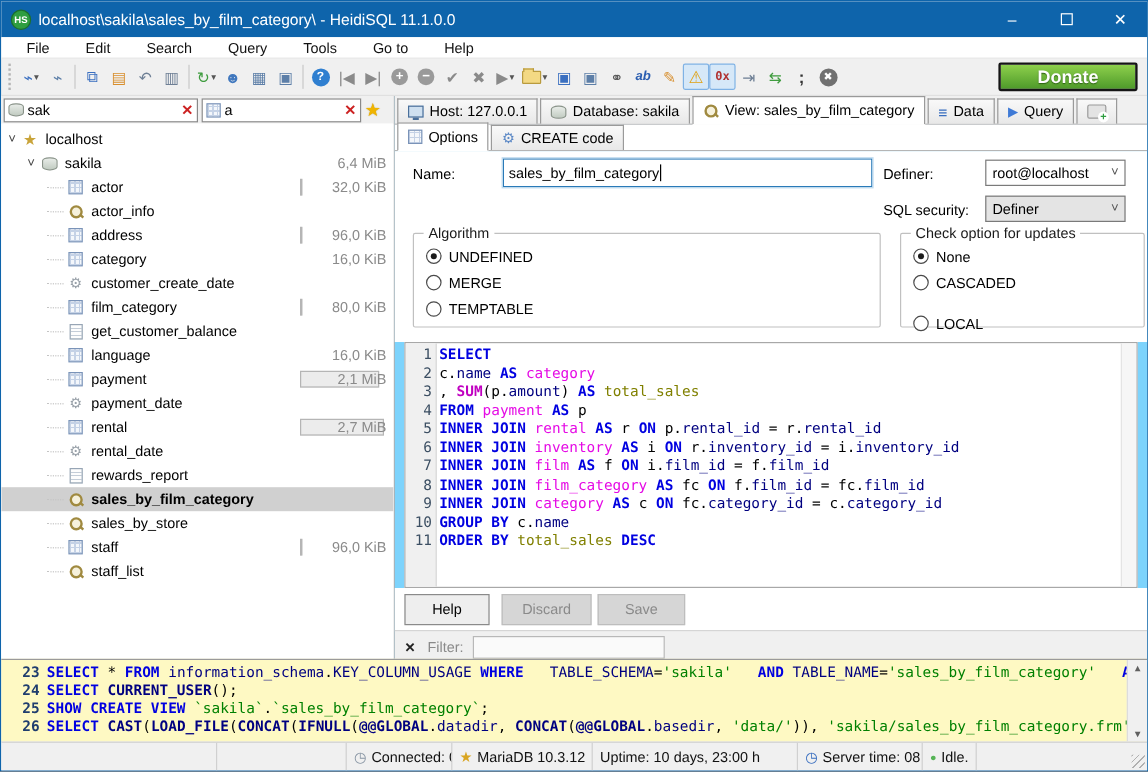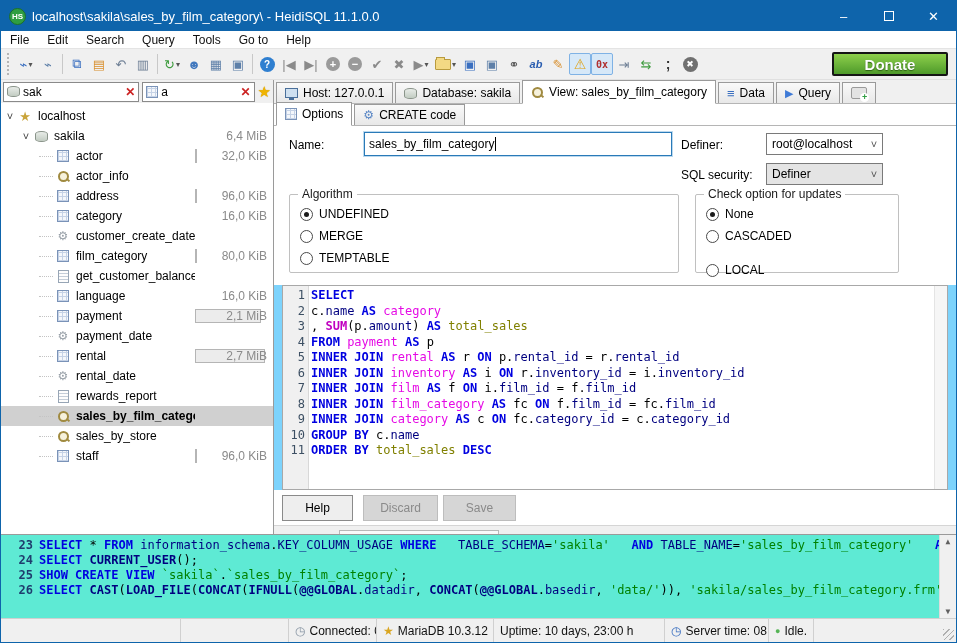--- a/index.html
+++ b/index.html
@@ -14,21 +14,21 @@
           color:#fff; font-size:8px; font-weight:bold; display:flex; align-items:center; justify-content:center;
           margin:0 6px 0 8px; flex:none; }
   .titletext { font-size:13px; white-space:nowrap; }
   .wincontrols { margin-left:auto; display:flex; height:100%; }
   .winbtn { width:45px; height:100%; display:flex; align-items:center; justify-content:center;
             font-size:13px; color:#fff; }
   .winbtn.max span { display:block; width:10px; height:10px; border:1px solid #fff; }
 
   
   .menubar { height:18px; background:#fff; display:flex; align-items:center; flex:none; border-bottom:1px solid #e4e4e4; }
-  .menuitem { font-size:12px; color:#111; padding:0 9px; height:100%; display:flex; align-items:center; }
+  .menuitem { font-size:12px; color:#111; padding:0 9px; height:100%; display:flex; align-items:center;margin-left:12px; }
 
   
   .toolbar { height:31px; background:#f0f0f0; display:flex; align-items:center; flex:none; padding:0 4px; border-bottom:1px solid #e0e0e0; }
   .grip { width:4px; height:22px; border-left:2px dotted #b5b5b5; margin:0 4px 0 2px; flex:none; }
   .tbtn { min-width:22px; height:22px; display:flex; align-items:center; justify-content:center;
           font-size:13px; color:#666; border:1px solid transparent; border-radius:2px; padding:0 2px; flex:none; }
   .tbtn.toggled { background:#d6e8f8; border-color:#7fb2e5; }
   .tsep { width:1px; height:20px; background:#c8c8c8; margin:0 3px; flex:none; }
   .dd { font-size:8px; color:#555; margin-left:1px; flex:none; }
   .c-blue  { color:#3a6fc0; } .c-steel { color:#5d7fa8; } .c-orange{ color:#d88f2e; }
@@ -46,21 +46,21 @@
   .shape-folder { width:16px; height:11px; background:#f3d984; border:1px solid #b99b3e; border-radius:1px; position:relative; }
   .shape-folder::before { content:""; position:absolute; top:-3px; left:0; width:7px; height:2px; background:#f3d984; border:1px solid #b99b3e; border-bottom:none; }
   .donate { margin-left:auto; margin-right:4px; width:116px; height:24px; border:2px solid #151515; border-radius:2px;
             background:linear-gradient(#8ed04c,#4e9a2a); color:#fff; font-size:15px; font-weight:bold;
             display:flex; align-items:center; justify-content:center; text-shadow:0 1px 1px #2c5e12; }
 
   
   .content { flex:1; display:flex; min-height:0; }
 
   
-  .sidebar { width:273px; flex:none; display:flex; flex-direction:column; border-right:1px solid #9a9a9a; background:#fff; }
+  .sidebar { width:328px; flex:none; display:flex; flex-direction:column; border-right:1px solid #9a9a9a; background:#fff; }
   .filters { height:23px; background:#f0f0f0; display:flex; align-items:center; flex:none; gap:3px; padding:0 2px; }
   .fbox { height:20px; background:#fff; border:1px solid #8a8a8a; display:flex; align-items:center; padding:0 3px; }
   .fbox.db { width:162px; } .fbox.tbl { width:133px; }
   .fbox .ftext { flex:1; font-size:12px; color:#000; padding-left:3px; }
   .clear-x { color:#cc2222; font-weight:bold; font-size:12px; }
   .star { color:#f0b400; font-size:15px; text-shadow:0 0 1px #b98a00; }
   .tree { flex:1; overflow:hidden; background:#fff; padding-top:3px; }
   .trow { height:20px; display:flex; align-items:center; font-size:12px; color:#000; padding-right:4px; }
   .trow.sel { background:#d0d0d0; }
   .trow.sel .tlabel { font-weight:bold; }
@@ -109,21 +109,21 @@
   .flabel { position:absolute; color:#000; }
   .name-field { position:absolute; left:90px; top:6px; width:308px; height:24px; border:1px solid #2a7ab8;
                 outline:1px solid #bcd9ee; display:flex; align-items:center; padding:0 4px; font-size:12px; background:#fff; }
   .caret { display:inline-block; width:1px; height:14px; background:#000; margin-left:1px; }
   .combo { position:absolute; height:22px; border:1px solid #7a7a7a; display:flex; align-items:center;
            font-size:12px; padding-left:5px; }
   .combo .arr { margin-left:auto; width:16px; text-align:center; color:#555; font-size:11px; }
   .combo.white { background:#fff; } .combo.gray { background:#e4e4e4; }
   .groupbox { position:absolute; border:1px solid #c0c0c0; border-radius:2px; }
   .legend { position:absolute; top:-8px; left:8px; background:#fff; padding:0 4px; font-size:12px; color:#1a1a1a; }
-  .radio-row { position:absolute; left:10px; display:flex; align-items:center; gap:6px; font-size:12px; }
+  .radio-row { position:absolute; left:10px; display:flex; gap:6px; font-size:12px; }
   .rdot { width:13px; height:13px; border:1px solid #4a4a4a; border-radius:50%; background:#fff; position:relative; flex:none; }
   .rdot.sel::after { content:""; position:absolute; left:3px; top:3px; width:5px; height:5px; border-radius:50%; background:#1a1a1a; }
 
   
   .editor { height:205px; margin:0 8px; border:1px solid #a8a8a8; position:relative; flex:none;
             font-family:"DejaVu Sans Mono", monospace; font-size:12px; background:#fff; overflow:hidden; }
   .gutter { position:absolute; left:0; top:0; bottom:0; width:26px; background:#f0f0f0; border-right:1px solid #d8d8d8; }
   .vtrack { position:absolute; right:0; top:0; bottom:0; width:13px; background:#f6f6f6; border-left:1px solid #e4e4e4; }
   .codelines { position:absolute; left:0; right:13px; top:2px; }
   .cline { display:flex; height:15.5px; line-height:15.5px; white-space:pre; }
@@ -143,21 +143,21 @@
   .pbtn { height:26px; border:1px solid #8a8a8a; background:#eeeeee; font-size:12px; color:#000;
           display:flex; align-items:center; justify-content:center; }
   .pbtn.disabled { background:#d6d6d6; color:#8a8a8a; border-color:#bdbdbd; }
   .b-help { width:71px; } .b-discard { width:75px; margin-left:10px; } .b-save { width:73px; margin-left:5px; }
   .filterbar { height:27px; flex:none; background:#f0f0f0; border-top:1px solid #d5d5d5; display:flex; align-items:center; }
   .fclose { font-size:11px; font-weight:bold; color:#222; margin:0 10px 0 8px; }
   .flbl { font-size:12px; color:#8a8a8a; margin-right:8px; }
   .finput { width:160px; height:19px; background:#fafafa; border:1px solid #b8b8b8; }
 
   
-  .logpanel { height:84px; flex:none; background:#5eead4; border-top:1px solid #9a9a9a; position:relative;
+  .logpanel { height:69px; flex:none; background:#fef9c3; border-top:1px solid #9a9a9a; position:relative;
               font-family:"DejaVu Sans Mono", monospace; font-size:12px; overflow:hidden; }
   .loglines { position:absolute; left:0; right:17px; top:3px; }
   .logpanel .cline { height:15px; line-height:15px; }
   .logpanel .lnum { width:36px; color:#1f3d6e; font-weight:bold; }
   .logscroll { position:absolute; right:0; top:0; bottom:0; width:17px; background:#f0f0f0; border-left:1px solid #dcdcdc;
                display:flex; flex-direction:column; justify-content:space-between; align-items:center; }
   .sarrow { font-size:8px; color:#606060; padding:2px 0; }
 
   
   .statusbar { height:24px; flex:none; background:#f0f0f0; border-top:1px solid #d0d0d0; display:flex; align-items:stretch; font-size:12px; position:relative; }
@@ -495,20 +495,29 @@
             <span class="tind" style="width: 38px;"></span>
             <span class="guide"></span>
             <span class="ticon">
               <span class="i-table"></span>
             </span>
             <span class="tlabel">staff</span>
             <span class="tsizewrap">
               <span class="tbar" style="width: 2px;"></span>
               <span class="tsize">96,0 KiB</span>
             </span>
+          </div>
+          <div class="trow">
+            <span class="tind" style="width: 38px;"></span>
+            <span class="guide"></span>
+            <span class="ticon">
+              <span class="i-mag"></span>
+            </span>
+            <span class="tlabel">staff_list</span>
+            <span class="tsizewrap"></span>
           </div>
         </div>
     </div>
 
     <div class="main">
       <div class="maintabs" id="main-tabs">
           <div class="mtab">
             <span class="i-host"></span>
             <span>Host: 127.0.0.1</span>
           </div>

